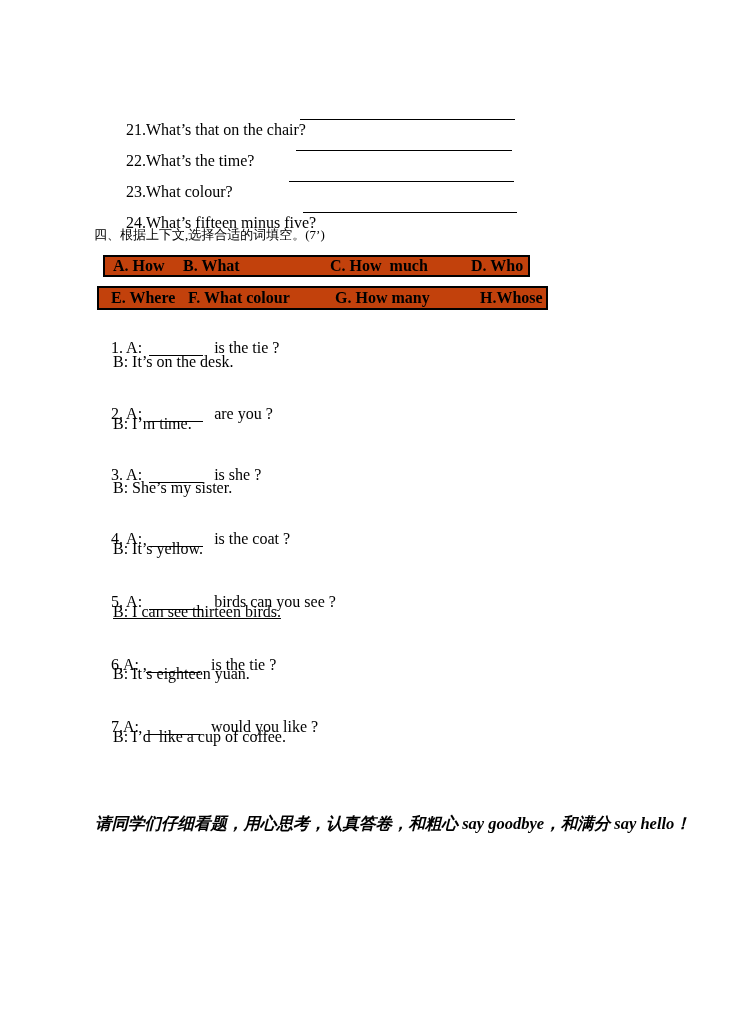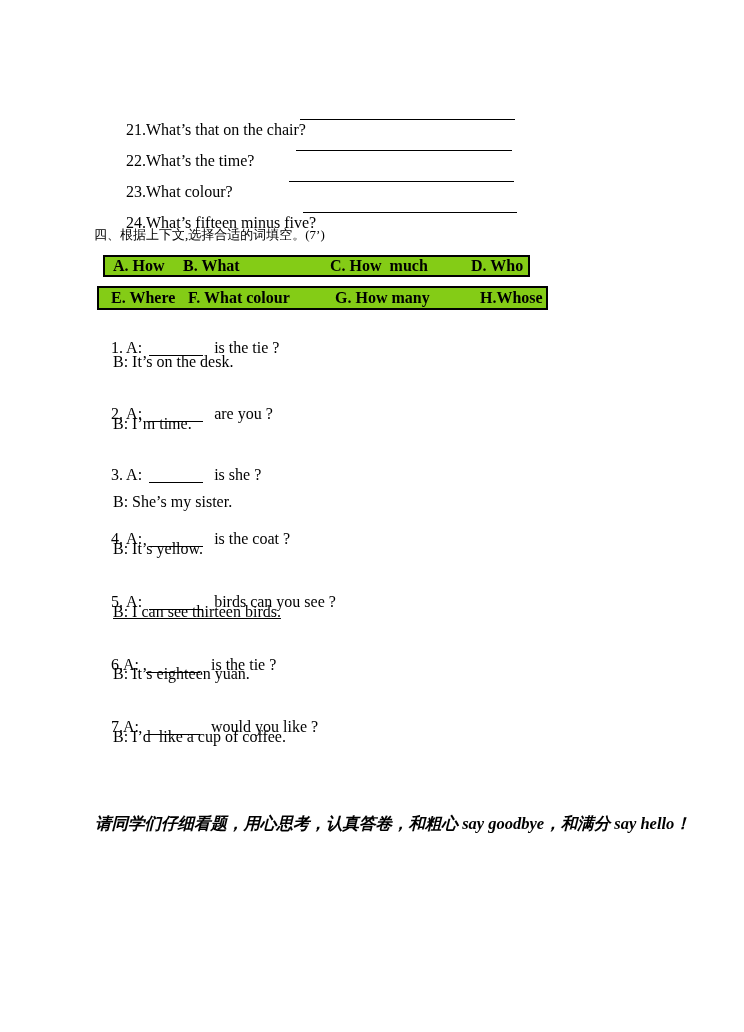--- a/index.html
+++ b/index.html
@@ -24,21 +24,21 @@
   .ans-line {
     position: absolute;
     height: 0;
     border-top: 1px solid #000;
     top: 19px;
   }
   
   .bank-box {
     position: absolute;
     border: 2px solid #000;
-    background: #84cc16;
+    background: #c2410c;
     font-weight: bold;
   }
   .bank-box span {
     position: absolute;
     top: 0;
     white-space: pre;
   }
   .bank-row1 { left: 103px; top: 255px; width: 423px; height: 18px; line-height: 18px; }
   .bank-row2 { left: 97px;  top: 286px; width: 447px; height: 20px; line-height: 20px; }
   
@@ -106,21 +106,21 @@
   <div class="row dlg-b" style="top:352px;">B: It’s on the desk.</div>
 
   <div class="row dlg-a" style="top:384px;">
     <span>2. A:</span><span class="blank"></span><span>are you ?</span>
   </div>
   <div class="row dlg-b" style="top:414px;">B: I’m time.</div>
 
   <div class="row dlg-a" style="top:445px;">
     <span>3. A:</span><span class="blank"></span><span>is she ?</span>
   </div>
-  <div class="row dlg-b" style="top:492px;">B: She’s my sister.</div>
+  <div class="row dlg-b" style="top:478px;">B: She’s my sister.</div>
 
   <div class="row dlg-a" style="top:509px;">
     <span>4. A:</span><span class="blank"></span><span>is the coat ?</span>
   </div>
   <div class="row dlg-b" style="top:539px;">B: It’s yellow.</div>
 
   <div class="row dlg-a" style="top:572px;">
     <span>5. A:</span><span class="blank"></span><span>birds can you see ?</span>
   </div>
   <div class="row dlg-b" style="top:602px;text-decoration:underline;">B: I can see thirteen birds.</div>

